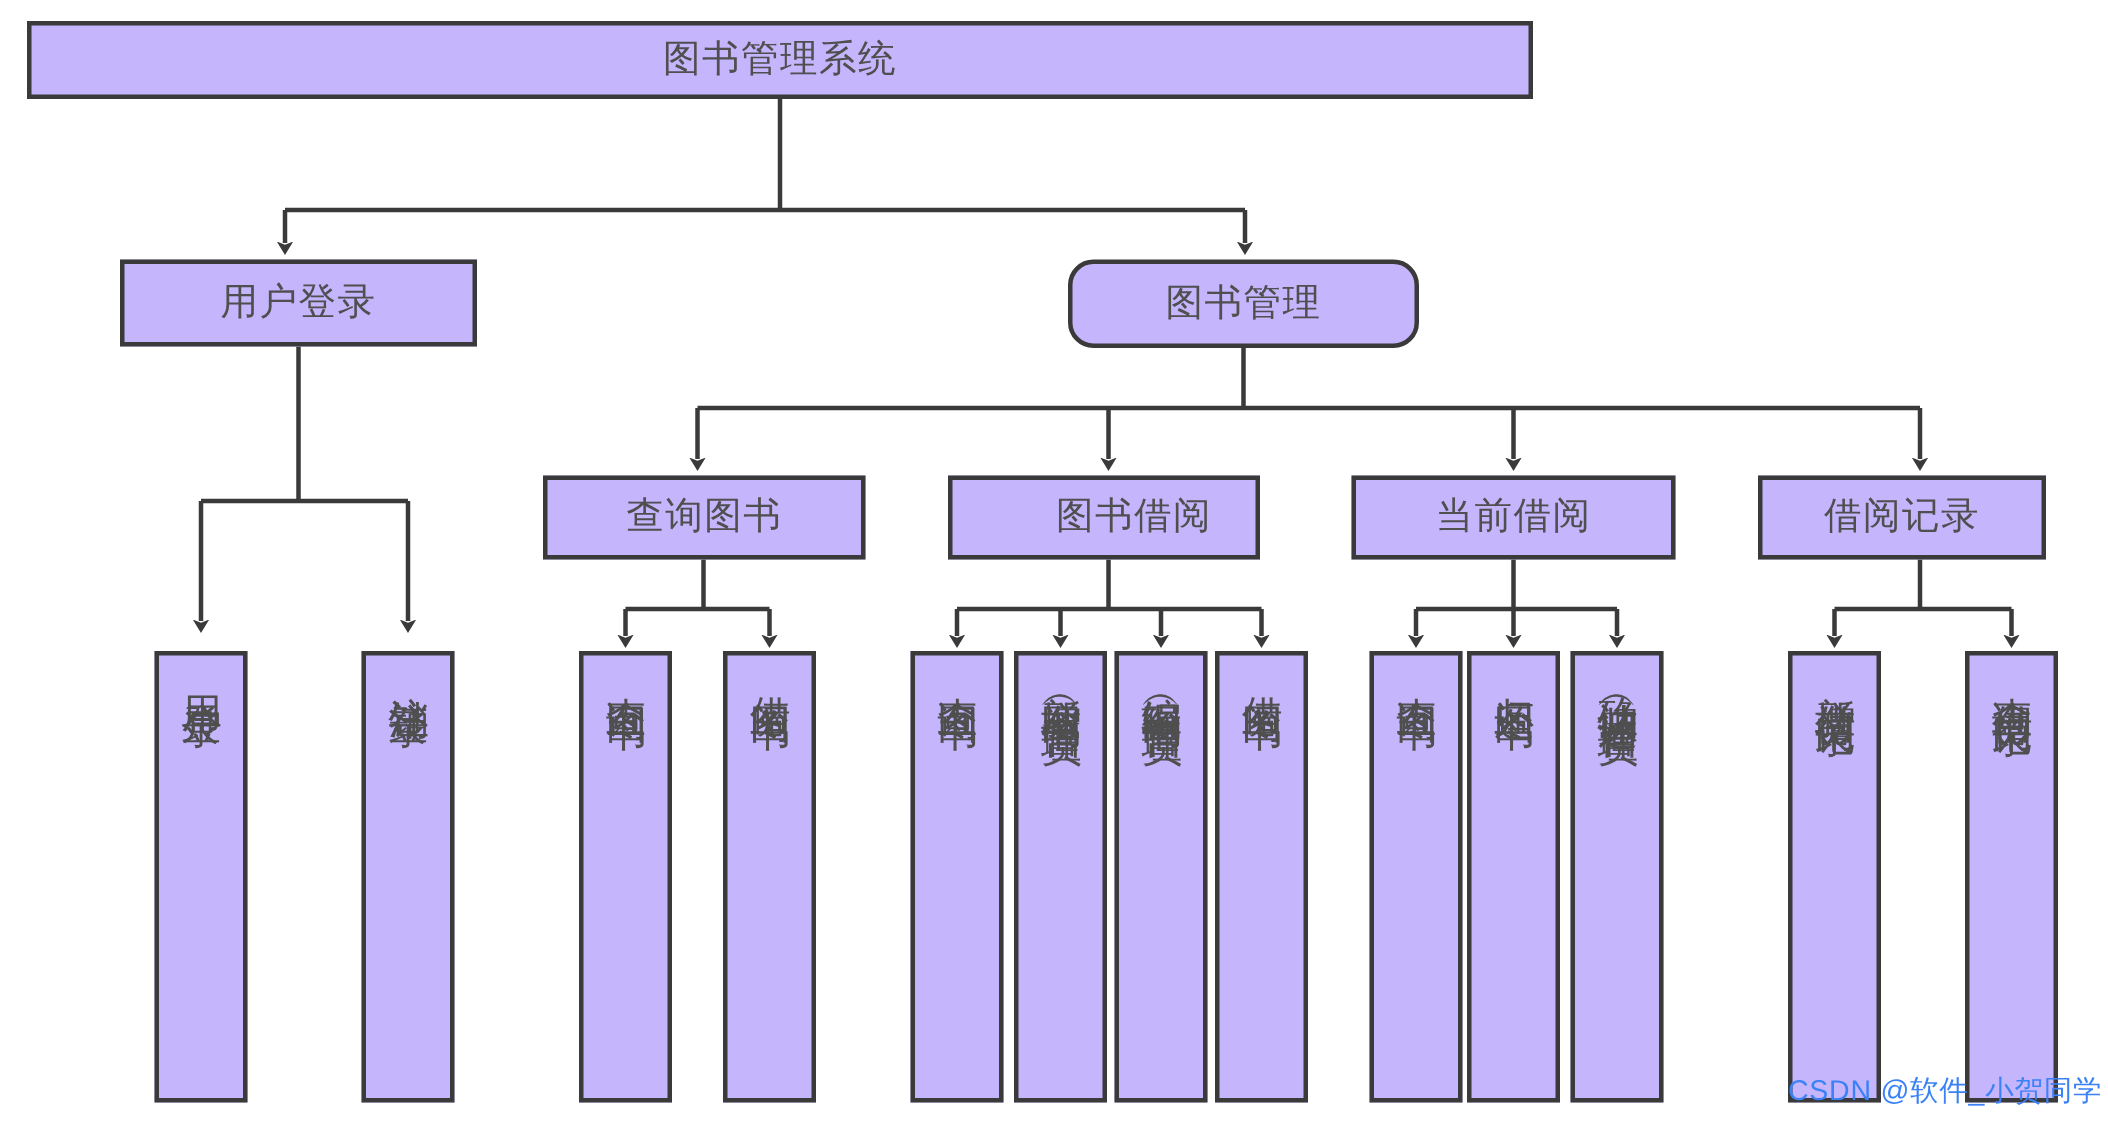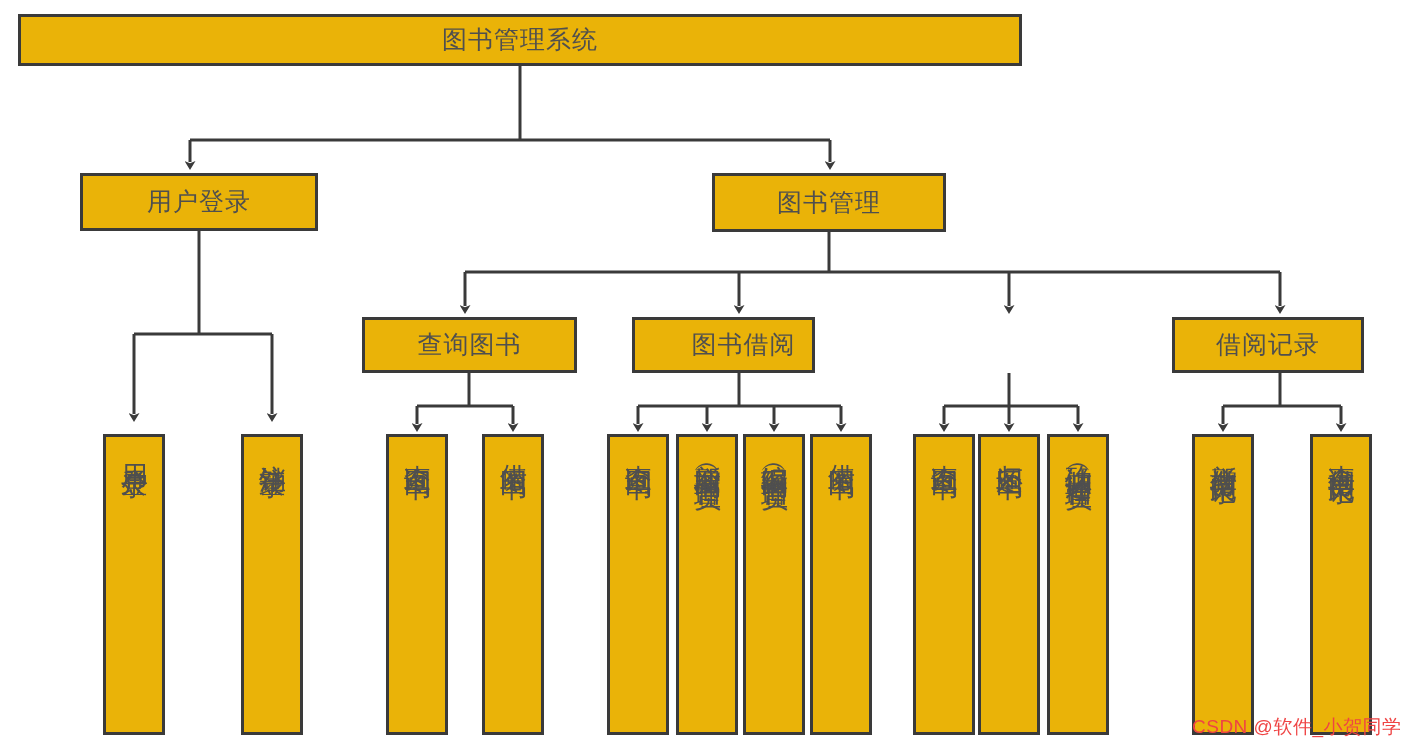--- a/index.html
+++ b/index.html
@@ -22,21 +22,21 @@
     left: 0;
     top: 0;
     width: 1405px;
     height: 747px;
     pointer-events: none;
   }
   .node {
     position: absolute;
     box-sizing: border-box;
     border: 3px solid #3a3a3a;
-    background: #eab308;
+    background: #c4b5fd;
     display: flex;
     align-items: center;
     justify-content: center;
     color: #4a4a4a;
     z-index: 2;
   }
   .node .lbl {
     display: block;
     text-align: center;
     line-height: 1.18;
@@ -60,21 +60,21 @@
     font-size: 27px;
     line-height: 1.07;
     letter-spacing: 3px;
     max-height: 100%;
   }
   .watermark {
     position: absolute;
     left: 1192px;
     top: 714px;
     font-size: 19px;
-    color: #ef4444;
+    color: #3b82f6;
     white-space: nowrap;
     z-index: 5;
     letter-spacing: 0.5px;
   }
 </style>
 </head>
 <body>
 
 <div id="canvas">
 
@@ -131,29 +131,32 @@
     </g>
   </svg>
 
   <div class="node h root" style="left:18px; top:14px; width:1004px; height:52px;">
     <span class="lbl">图书管理系统</span>
   </div>
 
   <div class="node h" style="left:80px; top:173px; width:238px; height:58px;">
     <span class="lbl">用户登录</span>
   </div>
-  <div class="node h" style="left:712px; top:173px; width:234px; height:59px;">
+  <div class="node h" style="left:712px; top:173px; width:234px; height:59px;border-radius:17px;">
     <span class="lbl">图书管理</span>
   </div>
 
   <div class="node h" style="left:362px; top:317px; width:215px; height:56px;">
     <span class="lbl">查询图书</span>
   </div>
-  <div class="node h" style="left:632px; top:317px; width:183px; height:56px;padding-left:40px;">
+  <div class="node h" style="left:632px; top:317px; width:208px; height:56px;padding-left:40px;">
     <span class="lbl">图书借阅</span>
+  </div>
+  <div class="node h" style="left:901px; top:317px; width:216px; height:56px;">
+    <span class="lbl">当前借阅</span>
   </div>
   <div class="node h" style="left:1172px; top:317px; width:192px; height:56px;">
     <span class="lbl">借阅记录</span>
   </div>
 
   <div class="node v" style="left:103px; top:434px; width:62px; height:301px;">
     <span class="lbl">用户登录</span>
   </div>
   <div class="node v" style="left:241px; top:434px; width:62px; height:301px;">
     <span class="lbl">注销登录</span>

